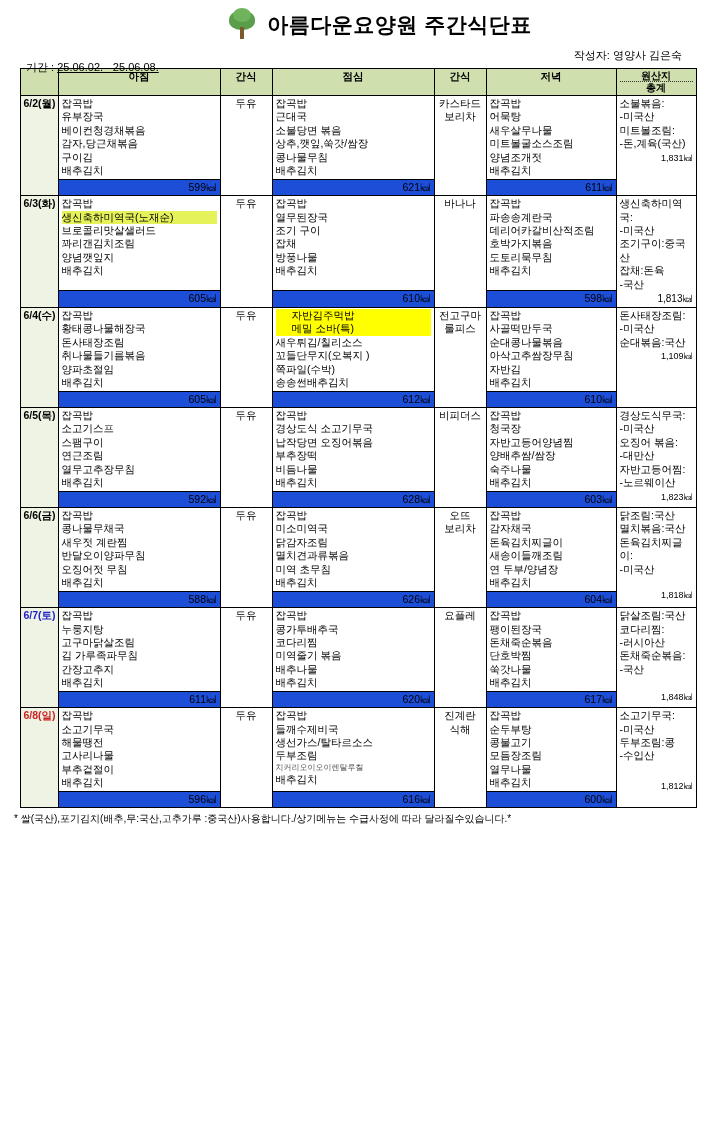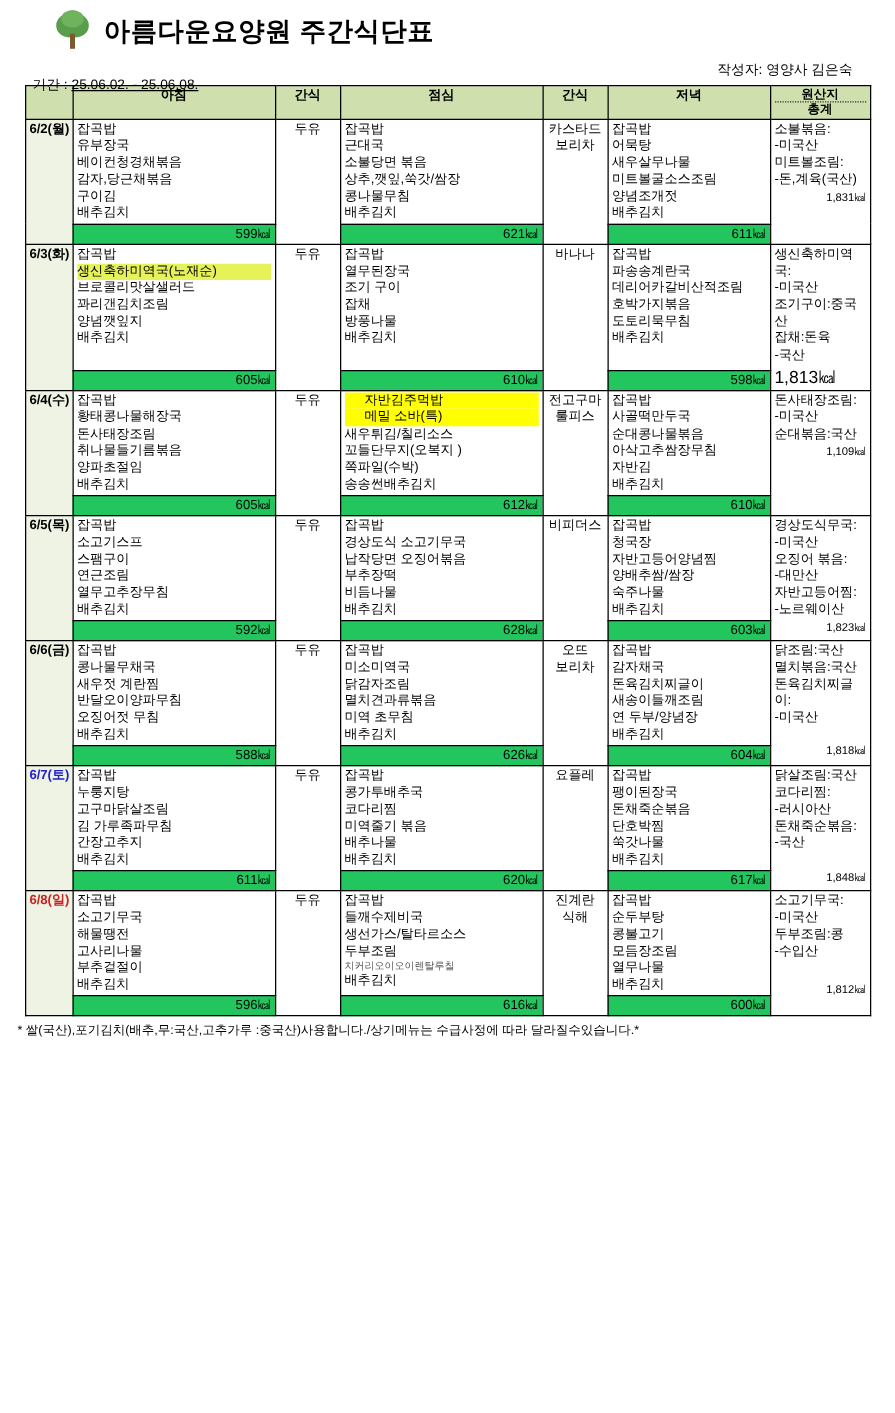--- a/index.html
+++ b/index.html
@@ -7,21 +7,21 @@
     width:716px;height:1130px;
     background:#ffffff;
     font-family:"Liberation Sans", sans-serif;
     font-size:11px;
     color:#000;
     overflow:hidden;
   }
   .page{position:relative;width:716px;height:1130px;}
 
   
-  .hdr{display:flex;align-items:center;justify-content:flex-start;padding-top:8px;height:34px;margin-left:45px;}
+  .hdr{display:flex;align-items:center;justify-content:center;padding-top:8px;height:34px;margin-left:45px;}
   .tree{width:26px;height:30px;position:relative;margin-right:12px;}
   .tree .crown{position:absolute;left:0;top:0;width:26px;height:20px;background:#5a9e4b;border-radius:50% 50% 45% 45%;}
   .tree .crown2{position:absolute;left:4px;top:-2px;width:18px;height:14px;background:#6fb35c;border-radius:50%;}
   .tree .trunk{position:absolute;left:11px;top:17px;width:4px;height:12px;background:#7a5a2e;}
   .title{font-size:21px;font-weight:bold;letter-spacing:0.5px;}
 
   .subline{position:relative;height:20px;margin:4px 6px 2px 6px;}
   .period{position:absolute;left:20px;top:14px;font-size:11px;}
   .period u{text-decoration:underline;}
   .author{position:absolute;right:28px;top:2px;font-size:11px;}
@@ -40,21 +40,21 @@
 
   th.origin{padding:0;}
   th.origin .o1{border-bottom:1px dotted #333;height:11px;line-height:11px;font-size:10px;}
   th.origin .o2{height:11px;line-height:11px;font-size:10px;}
 
   td.day{background:#eef3e3;text-align:center;vertical-align:middle;font-size:10px;font-weight:bold;}
   td.day.sat{color:#2222cc;}
   td.day.sun{color:#cc2222;}
   td.mid{text-align:center;vertical-align:middle;}
   td.origin{font-size:10px;line-height:1.3;}
-  .kcal-row td{height:12px;padding:0 3px;background:#22c55e;text-align:right;font-size:9px;vertical-align:middle;}
+  .kcal-row td{height:12px;padding:0 3px;background:#1d4ed8;text-align:right;font-size:9px;vertical-align:middle;}
   .hl-green{background:#e6f25a;}
   .hl-yellow{background:#ffff00;padding-left:16px;}
   .small{font-size:8px;color:#555;}
 
   .footnote{margin:4px 10px 0 14px;font-size:10px;}
 </style>
 </head>
 <body>
 
 <div class="page">
@@ -174,21 +174,21 @@
             <div>호박가지볶음</div>
             <div>도토리묵무침</div>
             <div>배추김치</div>
           </td>
           <td class="origin" rowspan="2">
             <div>생신축하미역국:</div>
             <div>  -미국산</div>
             <div>조기구이:중국산</div>
             <div>잡채:돈육</div>
             <div>  -국산</div>
-            <div style="font-size: 14px; margin-top: 2px;">1,813㎉</div>
+            <div style="text-align: right; font-size: 10px; margin-top: 2px;">1,813㎉</div>
           </td>
         </tr>
         <tr class="kcal-row">
           <td>605㎉</td>
           <td>610㎉</td>
           <td>598㎉</td>
         </tr>
         <tr>
           <td class="day" rowspan="2">6/4(수)</td>
           <td>

